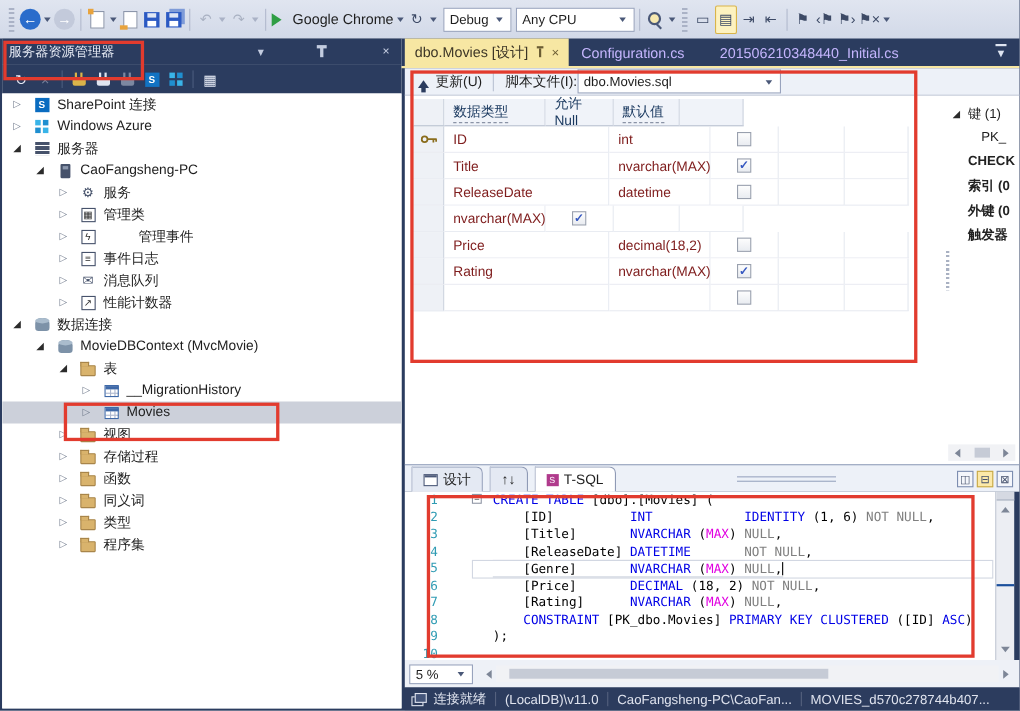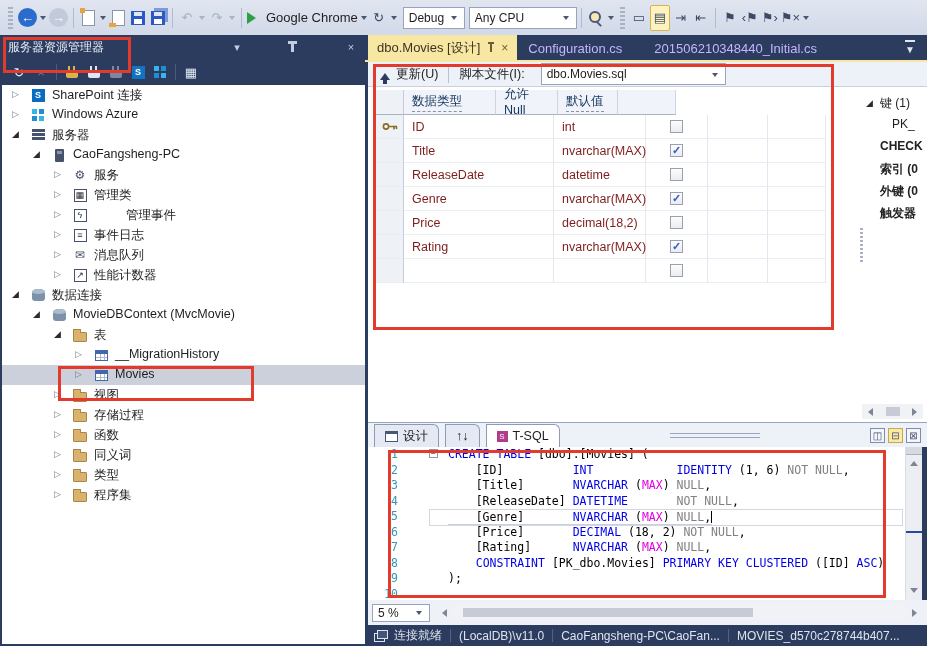--- a/index.html
+++ b/index.html
@@ -459,21 +459,21 @@
       </div>
     </div>
   <div id="tab-underline" class="abs"></div>
   <div id="doclist" class="abs"><div class="bar"></div>▼</div>
 
   <div id="dtool" class="abs">
     <span class="upd-ic"></span>
     <span class="dlabel">更新(U)</span>
     <span class="dsep"></span>
     <span class="dlabel">脚本文件(I):</span>
-    <div class="combo" style="width:185px;margin-left:16px;">
+    <div class="combo" style="width:185px;margin-left:0;">
       <span>dbo.Movies.sql</span>
       <span class="caret"></span>
     </div>
   </div>
   <div id="designer" class="abs">
     <div id="grid">
         <div class="grow gh">
           <div class="gc rowhdr" style="width: 28px;"></div>
           <div class="gc" style="width: 92px;">
             <span>数据类型</span>
@@ -516,21 +516,20 @@
           <div class="gc" style="width: 150px;">ReleaseDate</div>
           <div class="gc" style="width: 92px;">datetime</div>
           <div class="gc ctr" style="width: 62px;">
             <span class="cb"></span>
           </div>
           <div class="gc" style="width: 60px;"></div>
           <div class="gc" style="width: 58px;"></div>
         </div>
         <div class="grow">
           <div class="gc rowhdr" style="width: 28px;"></div>
-          <div class="gc" style="width: 150px;">Genre</div>
           <div class="gc" style="width: 92px;">nvarchar(MAX)</div>
           <div class="gc ctr" style="width: 62px;">
             <span class="cb on"></span>
           </div>
           <div class="gc" style="width: 60px;"></div>
           <div class="gc" style="width: 58px;"></div>
         </div>
         <div class="grow">
           <div class="gc rowhdr" style="width: 28px;"></div>
           <div class="gc" style="width: 150px;">Price</div>

